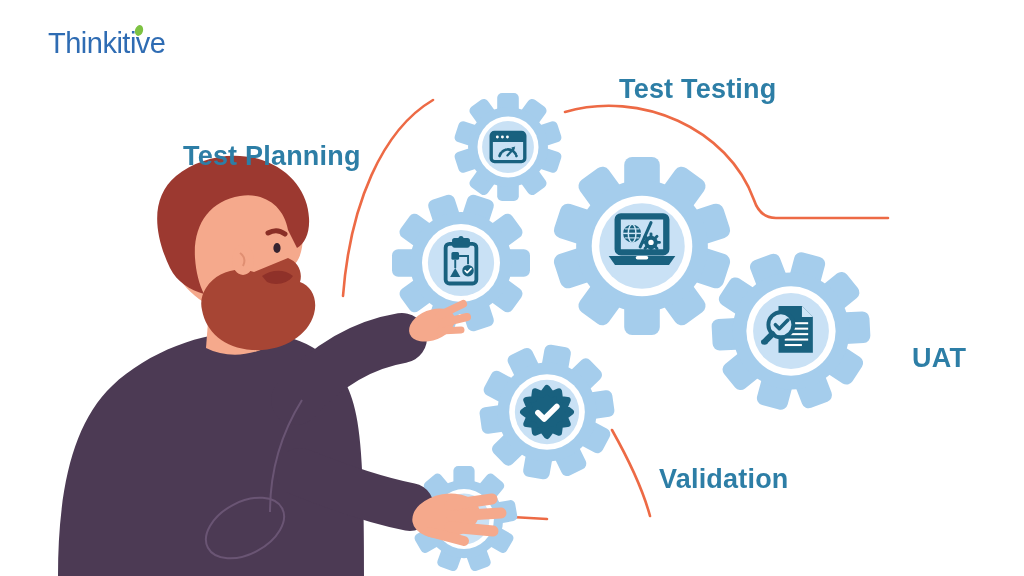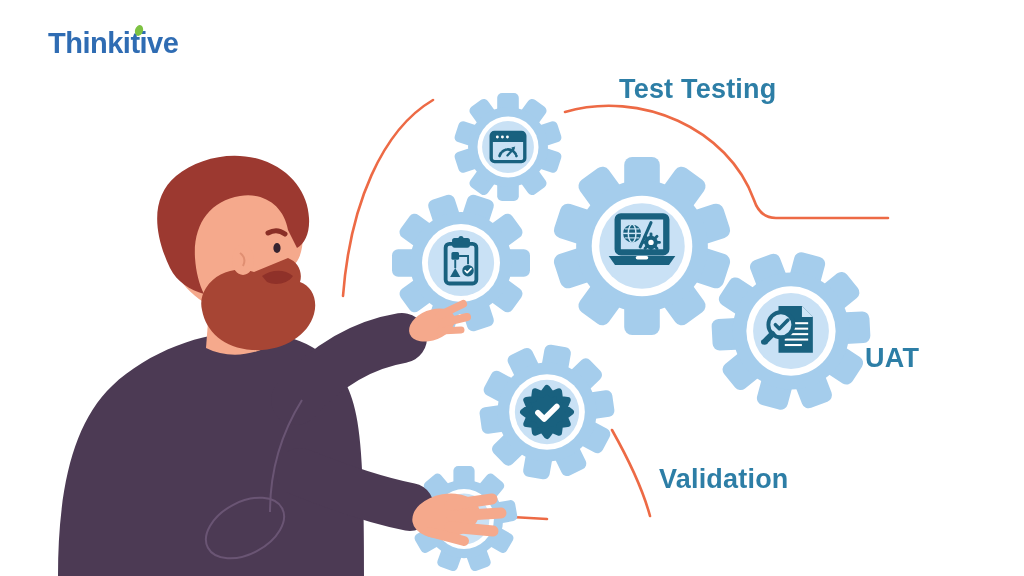--- a/index.html
+++ b/index.html
@@ -8,24 +8,24 @@
     font-family:"Liberation Sans", sans-serif;
   }
   #scene{position:absolute;inset:0;}
   .step-label{
     position:absolute;font-weight:bold;color:var(--label,#2d7ea6);
     letter-spacing:.2px;white-space:nowrap;
   }
   .lbl-test-planning{left:183px;top:141px;font-size:27px;}
   .lbl-unit-testing {left:354px;top:49px; font-size:27px;}
   .lbl-load-testing {left:619px;top:74px; font-size:27px;}
-  .lbl-uat          {left:865px;top:343px;font-size:27px;}
+  .lbl-uat          {left:912px;top:343px;font-size:27px;}
   .lbl-validation   {left:647px;top:464px;font-size:27px;margin-left:12px;}
   .logo{
-    position:absolute;left:48px;top:27px;font-size:29px;font-weight:bold;
+    position:absolute;left:48px;top:27px;font-size:29px;font-weight:normal;
     color:var(--logo,#2f6cb3);letter-spacing:-0.5px;
   }
   .logo .leaf{
     position:absolute;left:87px;top:-2px;width:8px;height:11px;border-radius:50% 50% 50% 50%;
     background:var(--logo-accent,#7dc242);transform:rotate(18deg);
   }
 </style>
 </head>
 <body>
 
@@ -229,16 +229,17 @@
       <path d="M268,233 q9,-5 17,1" fill="none" stroke="#8a2f26" stroke-width="5" stroke-linecap="round"></path>
       <ellipse cx="245" cy="528" rx="42" ry="26" transform="rotate(-28 245 528)" fill="none" stroke="var(--sweater-line)" stroke-width="2"></ellipse>
       <path d="M302,400 C282,432 270,470 270,512" fill="none" stroke="var(--sweater-line)" stroke-width="2"></path>
     </g>
   </svg>
 
   <div class="logo">
     <span>Thinkitive</span>
     <span class="leaf"></span>
   </div>
+  <div class="step-label lbl-test-planning">Test Planning</div>
   <div class="step-label lbl-load-testing">Test Testing</div>
   <div class="step-label lbl-uat">UAT</div>
   <div class="step-label lbl-validation">Validation</div>
 </div>
 
 </body></html>

